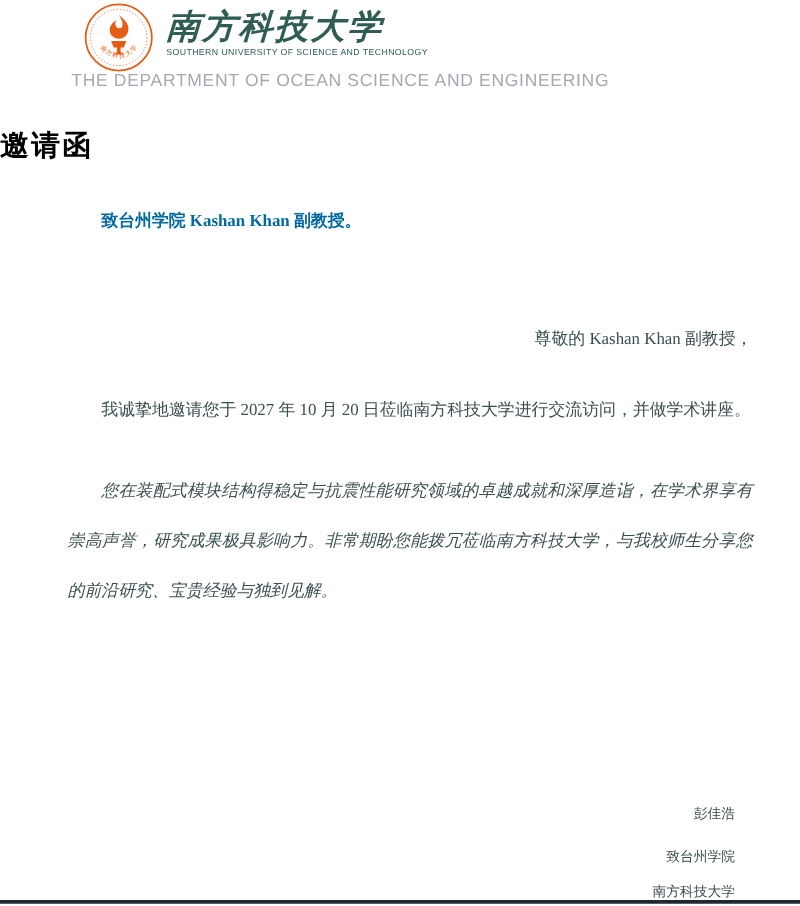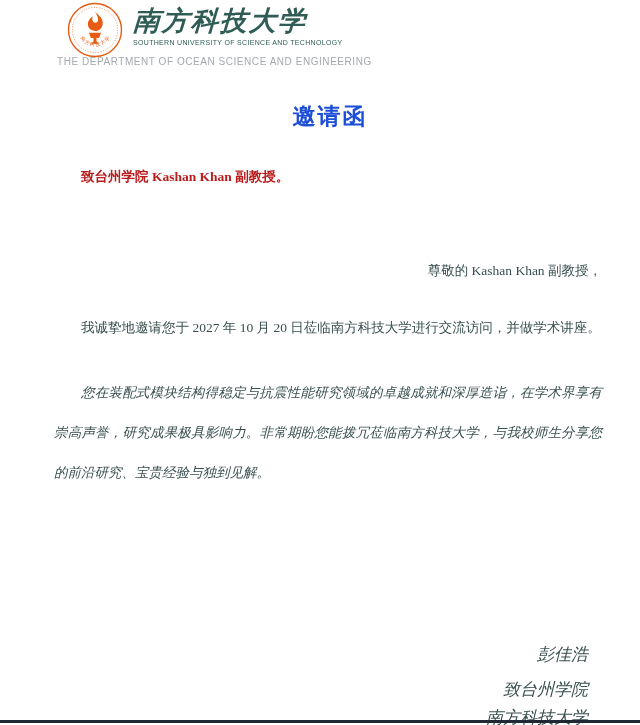--- a/index.html
+++ b/index.html
@@ -41,68 +41,66 @@
     letter-spacing: 0.32px;
     color: #2F5D55;
     margin-top: 2px;
     white-space: nowrap;
   }
   .dept-line {
     position: absolute;
     top: 56px;
     left: 57px;
     font-family: "Liberation Sans", "DejaVu Sans", sans-serif;
-    font-size: 10px;
+    font-size: 14px;
     letter-spacing: 0.55px;
     color: #A3A9B0;
     white-space: nowrap;
   }
 
   
   .letter-title {
     position: absolute;
     top: 101px;
     left: 0;
     width: 100%;
-    text-align: center;
+    text-align: left;
     font-size: 23px;
     font-weight: bold;
-    color: #1d4ed8;
+    color: #000000;
     letter-spacing: 2px;
-    padding-left: 20px;
   }
   .line, .para {
     position: absolute;
     left: 54px;
     right: 38px;
     font-size: 13.5px;
     color: #3a4f50;
     text-indent: 2em;
   }
   .line { white-space: nowrap; }
-  .recipient { top: 168px; font-weight: bold; color: #b91c1c; }
+  .recipient { top: 168px; font-weight: bold; color: #0369a1; }
   .salutation { top: 262px; text-indent: 1.3em; text-align: right; }
   .para-invite { top: 319px; }
   .para-praise {
     top: 373px;
     line-height: 40px;
     text-align: justify;
     font-style: italic;
   }
   .closing { top: 504px; }
 
   
   .sig {
     position: absolute;
     right: 52px;
     text-align: right;
-    font-size: 17px;
+    font-size: 11px;
     color: #3a4f50;
     white-space: nowrap;
-    font-style: italic;
   }
   .sig-name { top: 643px; }
   .sig-title { top: 678px; }
   .sig-affiliation { top: 706px; }
 
   
   .bottom-rule {
     position: absolute;
     left: 0;
     bottom: 2px;

